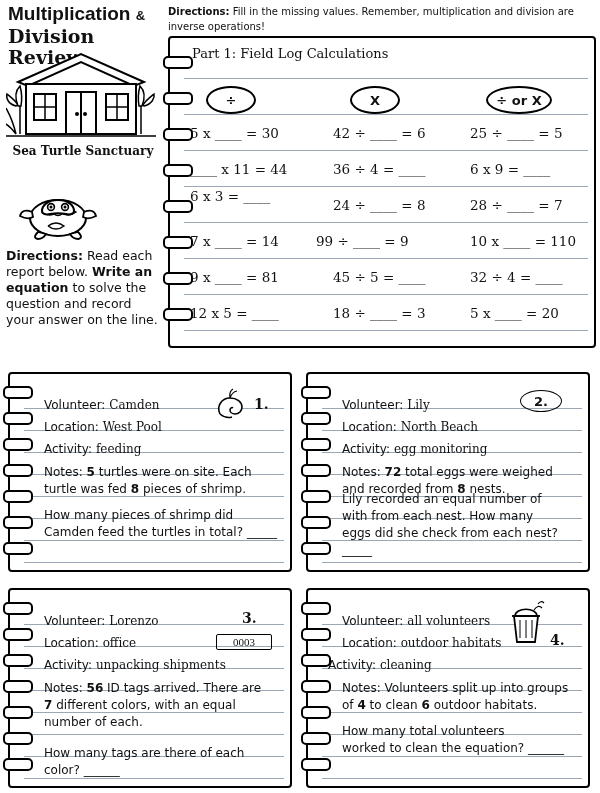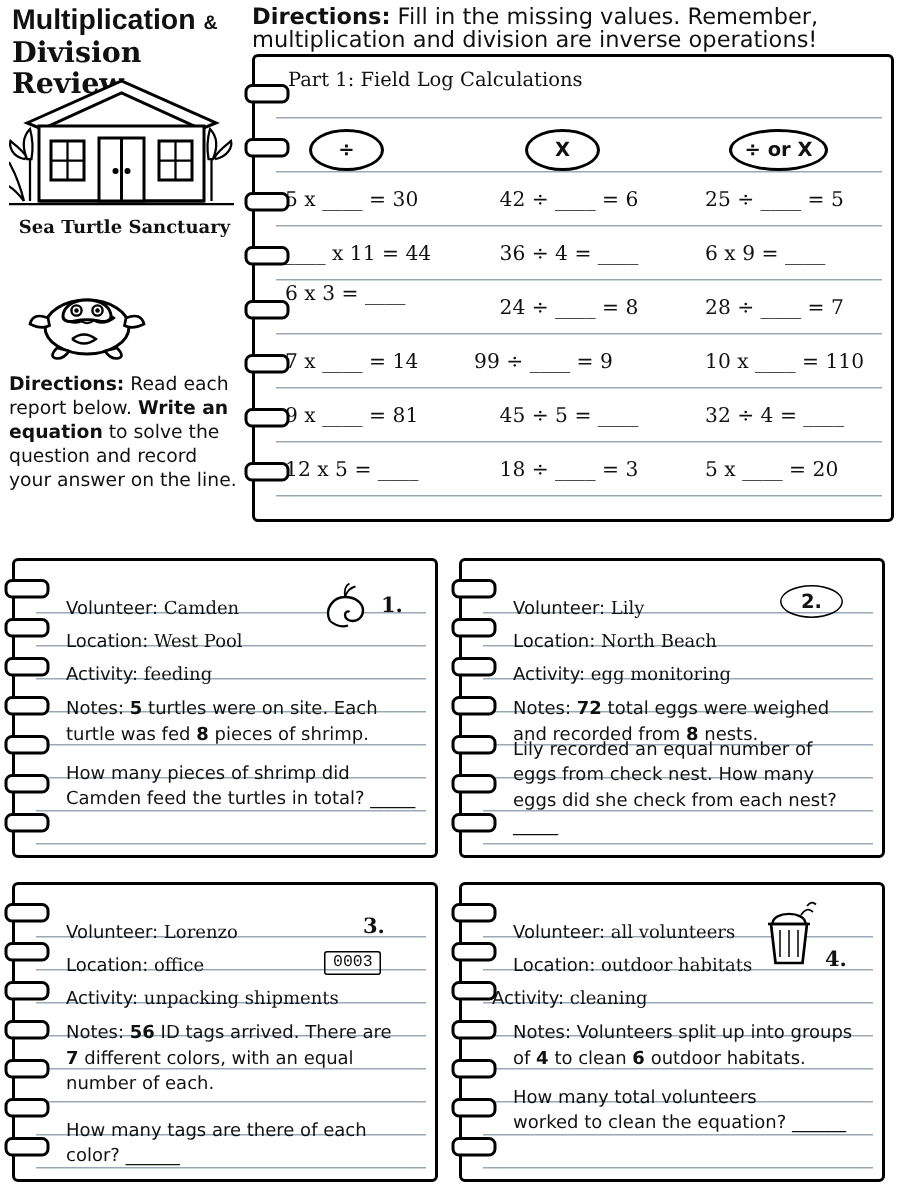--- a/index.html
+++ b/index.html
@@ -24,21 +24,21 @@
   .caption-sanctuary{position:absolute;left:8px;top:144px;width:150px;text-align:center;
     font-family:"DejaVu Serif",serif;font-weight:bold;font-size:12px;}
 
   
   .turtle{position:absolute;left:18px;top:178px;width:80px;height:62px;}
 
   .dir-left{position:absolute;left:6px;top:248px;width:152px;font-size:12.5px;line-height:16px;}
   .dir-left b{font-weight:bold;}
 
   
-  .dir-top{position:absolute;left:168px;top:4px;width:424px;font-size:15px;line-height:15px;}
+  .dir-top{position:absolute;left:168px;top:4px;width:424px;font-size:10px;line-height:15px;}
   .dir-top b{font-weight:bold;}
 
   
   .notebook{position:absolute;border:2px solid #000;border-radius:4px;background:#fff;}
   .nb-main{left:168px;top:36px;width:424px;height:308px;}
   .nb-title{position:absolute;left:22px;top:8px;font-family:"DejaVu Serif",serif;font-size:13px;}
 
   .rings{position:absolute;left:0;top:0;height:100%;width:22px;}
   .ring{position:absolute;left:-7px;width:26px;height:9px;border:2px solid #000;border-radius:5px;background:#fff;}
 
@@ -58,21 +58,21 @@
 
   .fld{position:absolute;font-size:12px;white-space:nowrap;}
   .fld .lab{font-family:"DejaVu Sans",sans-serif;}
   .hand{font-family:"DejaVu Serif",serif;}
   .notes{position:absolute;font-size:12px;line-height:17px;}
   .notes b{font-weight:bold;}
   .q{position:absolute;font-size:12px;line-height:17px;}
   .num{position:absolute;font-family:"DejaVu Serif",serif;font-weight:bold;font-size:14px;}
   .oval-num{position:absolute;width:40px;height:20px;border:1.5px solid #000;border-radius:50%;
     display:flex;align-items:center;justify-content:center;font-weight:bold;font-size:13px;}
-  .box-num{position:absolute;border:1.5px solid #000;border-radius:2px;padding:1px 5px;font-size:11px;font-family:Liberation Mono, monospace;}
+  .box-num{position:absolute;border:1.5px solid #000;border-radius:2px;padding:1px 16px;font-size:11px;font-family:Liberation Serif, serif;}
 </style>
 </head>
 <body>
 
 <div class="page">
 
   <div class="title-block">
     <div class="title-line1"><span>Multiplication</span> <span class="amp">&amp;</span></div>
     <div class="title-line2">Division Review</div>
   </div>
@@ -256,21 +256,21 @@
     </div>
     <div class="notes" style="left:34px;top:90px;width:232px">
       <span>Notes:</span>
       <b>72</b>
       <span>total eggs were weighed and recorded from</span>
       <b>8</b>
       <span>nests.</span>
     </div>
     <div class="q" style="left:34px;top:117px;width:236px">
       <div>Lily recorded an equal number of</div>
-      <div>eggs from check nest. How many</div>
+      <div>with from each nest. How many</div>
       <div><span>eggs did she check from each nest?</span>
         <span>_____</span></div>
     </div>
     <div class="rings">
       <div class="ring" style="top:12px"></div>
       <div class="ring" style="top:38px"></div>
       <div class="ring" style="top:64px"></div>
       <div class="ring" style="top:90px"></div>
       <div class="ring" style="top:116px"></div>
       <div class="ring" style="top:142px"></div>

